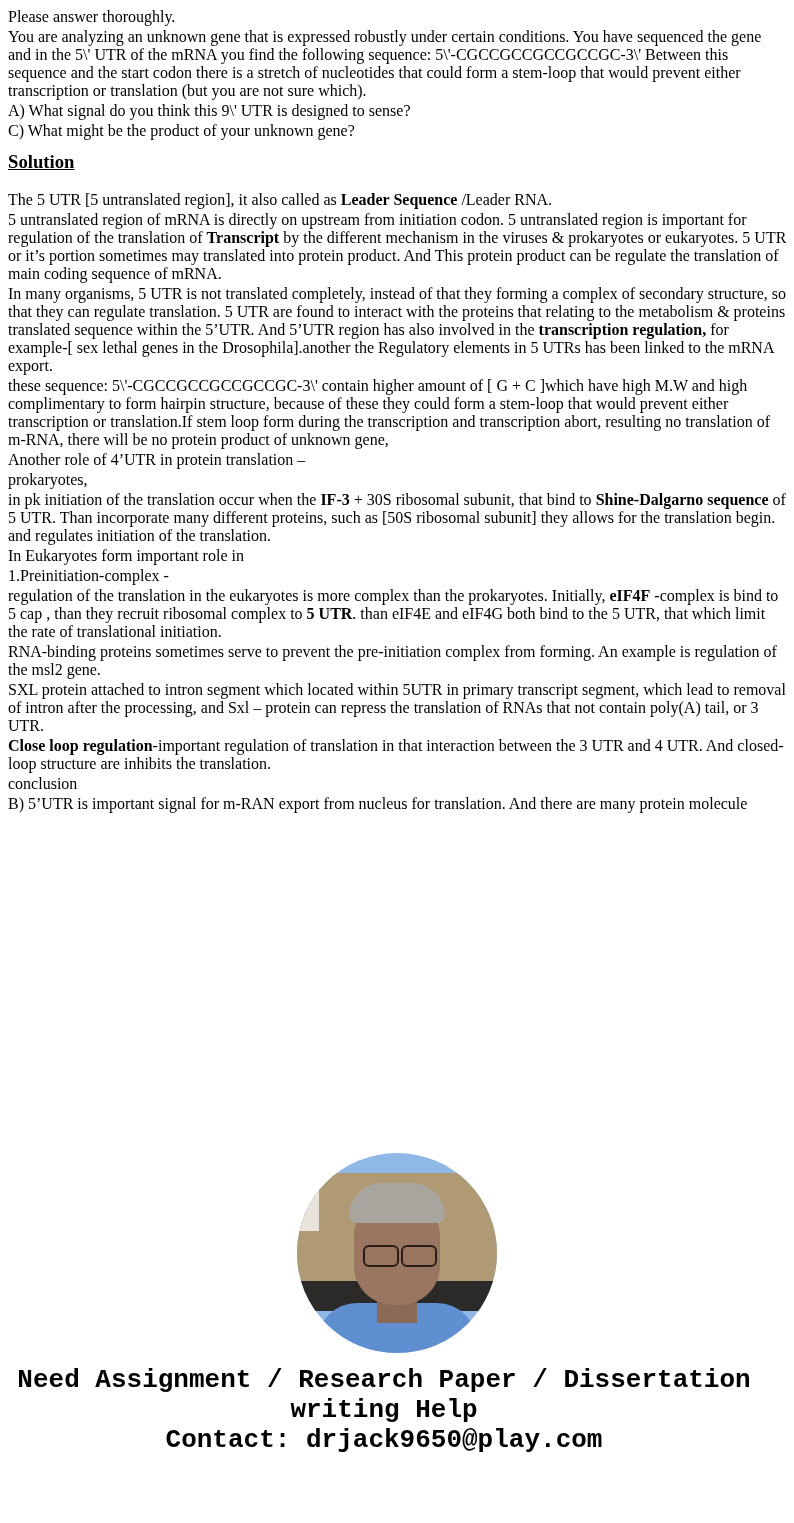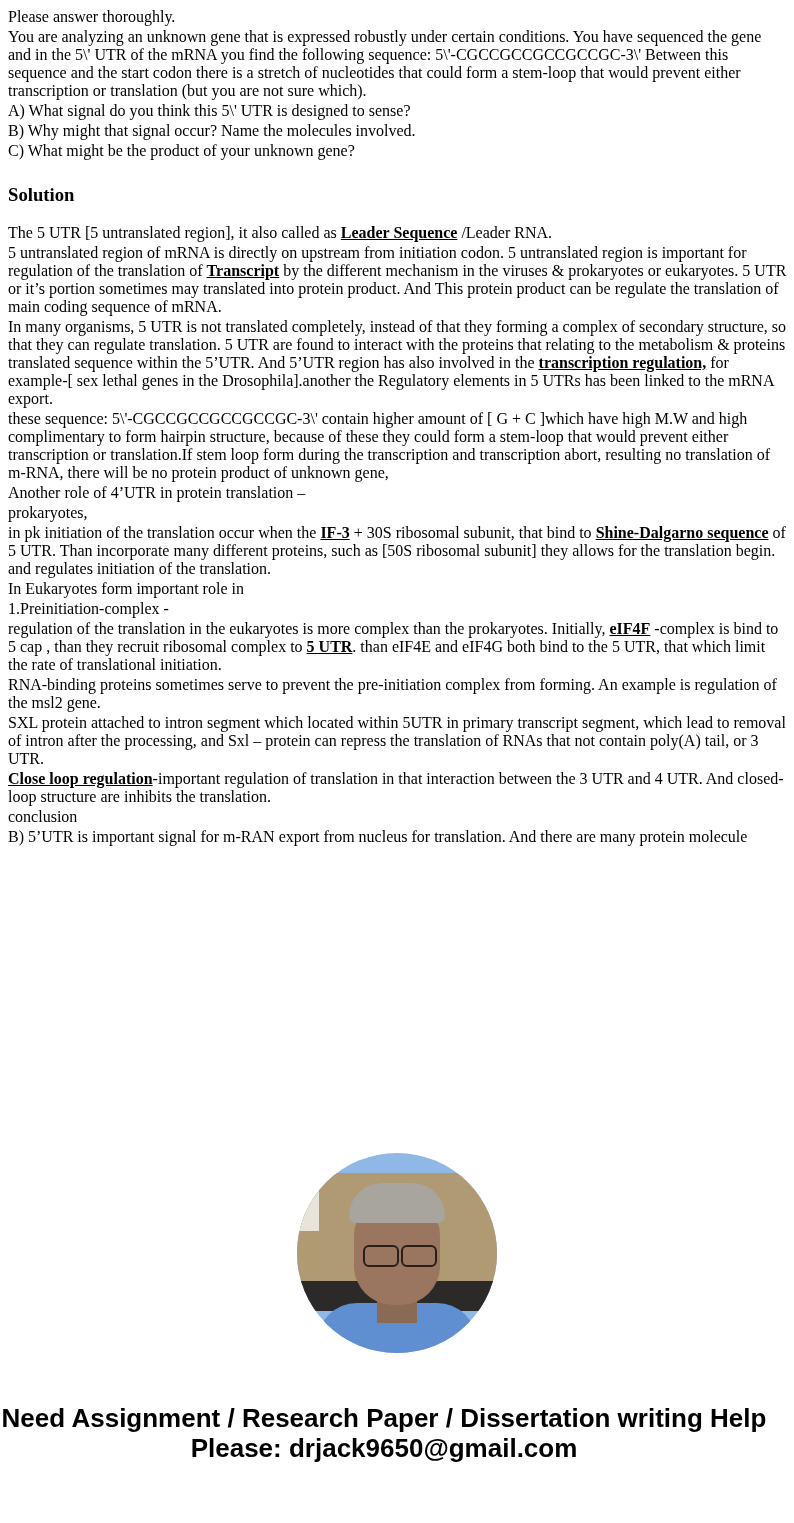--- a/index.html
+++ b/index.html
@@ -4,49 +4,48 @@
   <style>
     html, body { margin: 0; padding: 0; background: #ffffff; }
     body { width: 794px; height: 1523px; position: relative; overflow: hidden; color: #000; }
     .content {
       position: absolute; left: 8px; top: 0; width: 780px; height: 1124px;
       overflow: hidden;
       font-family: "Liberation Serif", serif; font-size: 16px; line-height: 18px;
     }
     .content p { margin: 2px 0; }
     .content p:first-child { margin-top: 8px; }
-    .content h3 { font-size: 18.7px; font-weight: bold; margin: 24px 0 18px; line-height: 22px; }
-    b { font-weight: bold; text-decoration: underline; }
+    .content h3 { font-size: 18.7px; font-weight: bold; margin: 11px 0 18px; line-height: 22px; text-decoration: underline; }
+    b { font-weight: bold; }
     .avatar-wrap { position: absolute; left: 297px; top: 1153px; width: 200px; height: 200px; }
     .avatar {
       width: 200px; height: 200px; border-radius: 50%; overflow: hidden; position: relative;
       background: #8fb8e6;
     }
     .av-wall { position: absolute; left: 0; top: 20px; width: 200px; height: 110px; background: #b09a74; }
     .av-wall2 { position: absolute; left: 0; top: 38px; width: 22px; height: 40px; background: #e8e4dc; }
     .av-desk { position: absolute; left: 0; top: 128px; width: 200px; height: 30px; background: #2c2a28; }
     .av-shirt { position: absolute; left: 20px; top: 150px; width: 160px; height: 80px; background: #5f8fd0; border-radius: 40px 40px 0 0; }
     .av-neck { position: absolute; left: 80px; top: 140px; width: 40px; height: 30px; background: #8a6a55; }
     .av-face { position: absolute; left: 57px; top: 40px; width: 86px; height: 112px; background: #9a7560; border-radius: 44px 44px 40px 40px; }
     .av-hair { position: absolute; left: 52px; top: 30px; width: 96px; height: 40px; background: #a8a49e; border-radius: 48px 48px 10px 10px; }
     .av-glasses { position: absolute; left: 62px; top: 92px; width: 78px; height: 20px; }
     .av-glasses span { position: absolute; top: 0; width: 32px; height: 18px; border: 2px solid #2a1e18; border-radius: 6px; }
     .footer {
-      position: absolute; left: 0; top: 1403px; width: 768px; text-align: center;
-      font-family: Liberation Sans, sans-serif; font-weight: bold; font-size: 26px; line-height: 30px;
+      position: absolute; left: 0; top: 1365px; width: 768px; text-align: center;
+      font-family: Liberation Mono, monospace; font-weight: bold; font-size: 26px; line-height: 30px;
     }
   </style>
 </head>
 <body>
 
 <div class="content">
   <p>Please answer thoroughly.</p>
   <p>You are analyzing an unknown gene that is expressed robustly under certain conditions. You have sequenced the gene and in the 5\' UTR of the mRNA you find the following sequence: 5\'-CGCCGCCGCCGCCGC-3\' Between this sequence and the start codon there is a stretch of nucleotides that could form a stem-loop that would prevent either transcription or translation (but you are not sure which).</p>
-  <p>A) What signal do you think this 5\' UTR is designed to sense?</p>
-  <p>B) Why might that signal occur? Name the molecules involved.</p>
+  <p>A) What signal do you think this 9\' UTR is designed to sense?</p>
   <p>C) What might be the product of your unknown gene?</p>
 
   <h3>Solution</h3>
 
   <p><span>The 5 UTR [5 untranslated region], it also called as </span><b>Leader Sequence</b><span> /Leader RNA.</span></p>
 
   <p><span>5 untranslated region of mRNA is directly on upstream from initiation codon. 5 untranslated region is important for regulation of the translation of </span><b>Transcript</b><span> by the different mechanism in the viruses &amp; prokaryotes or eukaryotes. 5 UTR or it’s portion sometimes may translated into protein product. And This protein product can be regulate the translation of main coding sequence of mRNA.</span></p>
 
   <p><span>In many organisms, 5 UTR is not translated completely, instead of that they forming a complex of secondary structure, so that they can regulate translation. 5 UTR are found to interact with the proteins that relating to the metabolism &amp; proteins translated sequence within the 5’UTR. And 5’UTR region has also involved in the </span><b>transcription regulation,</b><span> for example-[ sex lethal genes in the Drosophila].another the Regulatory elements in 5 UTRs has been linked to the mRNA export.</span></p>
 
@@ -81,14 +80,14 @@
     <div class="av-hair"></div>
     <div class="av-glasses">
         <span style="left:4px"></span>
         <span style="left:42px"></span>
       </div>
   </div>
 </div>
 
 <div class="footer">
   <div>Need Assignment / Research Paper / Dissertation writing Help</div>
-  <div>Please: drjack9650@gmail.com</div>
+  <div>Contact: drjack9650@play.com</div>
 </div>
 
 </body></html>

